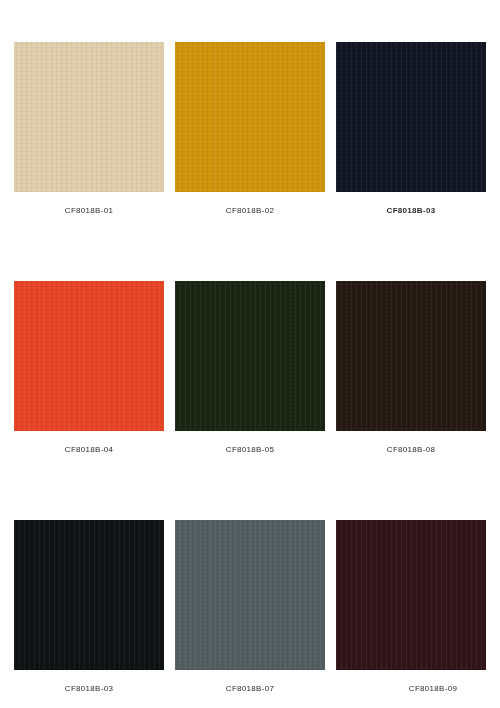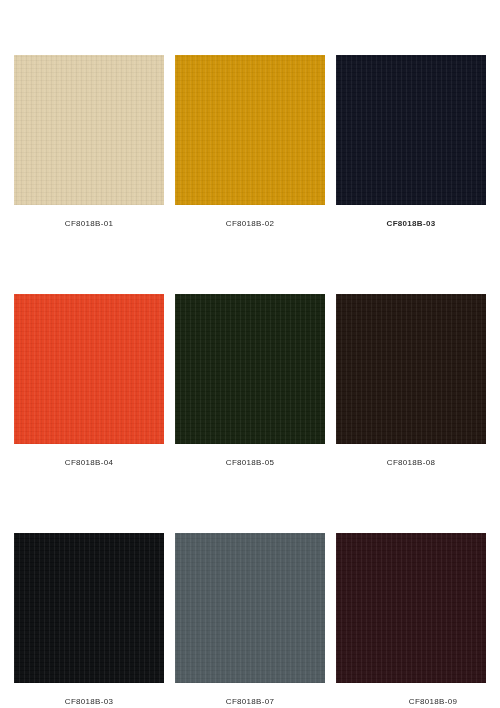--- a/index.html
+++ b/index.html
@@ -19,21 +19,21 @@
     position: relative;
     width: 500px;
     height: 708px;
     background: #ffffff;
     box-sizing: border-box;
   }
 
   #swatch-grid {
     position: absolute;
     left: 14px;
-    top: 55px;
+    top: 42px;
     width: 472px;
     display: grid;
     grid-template-columns: repeat(3, 150px);
     grid-template-rows: repeat(3, auto);
     column-gap: 11px;
     row-gap: 65px;
   }
 
   .swatch-cell {
     width: 150px;

